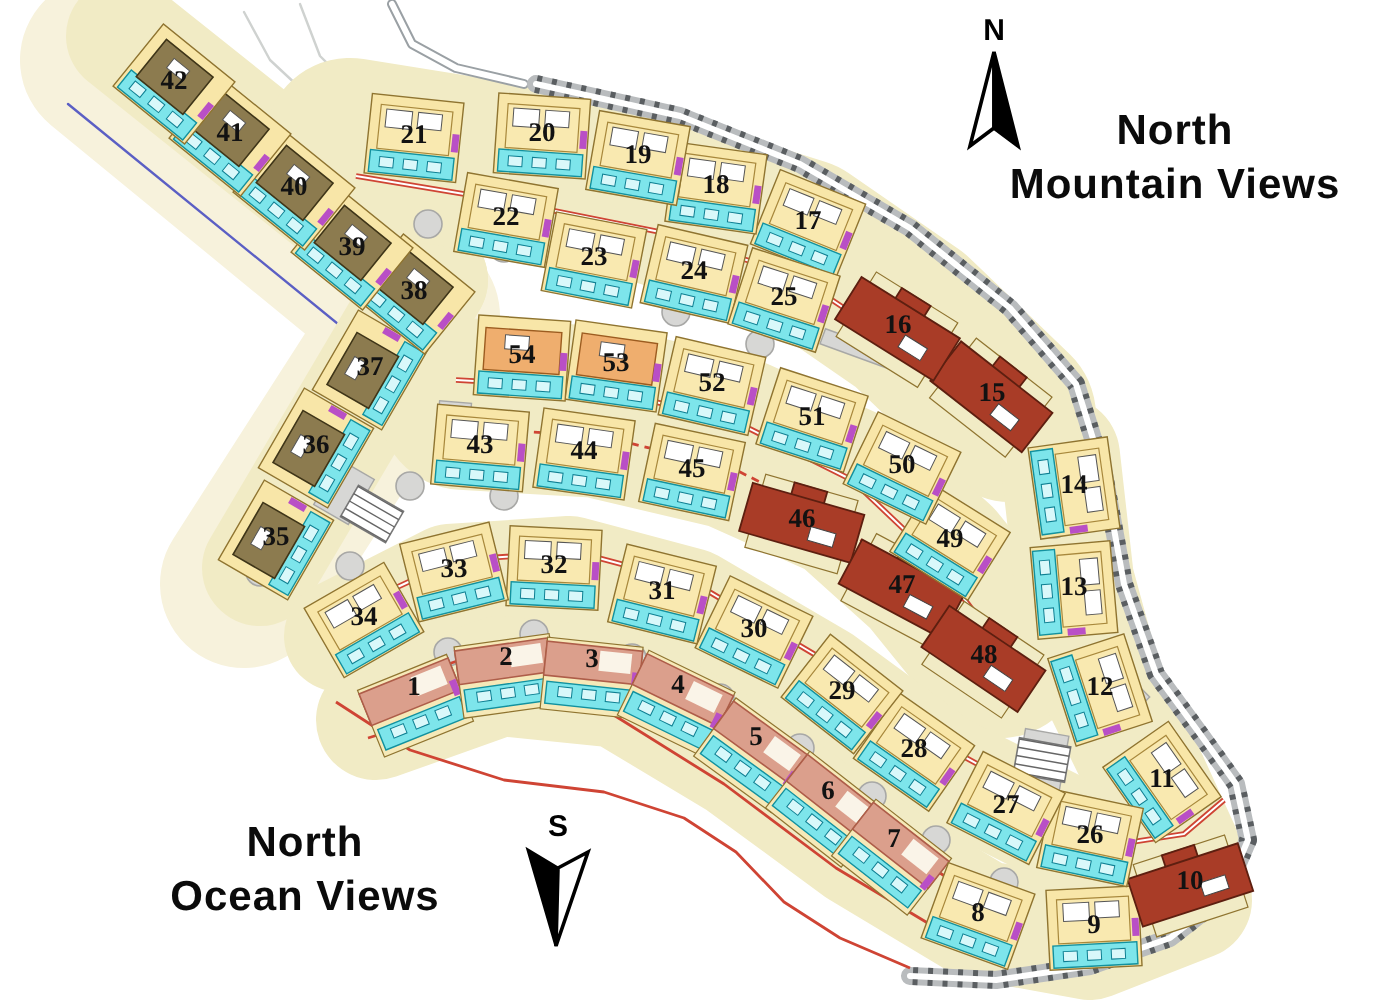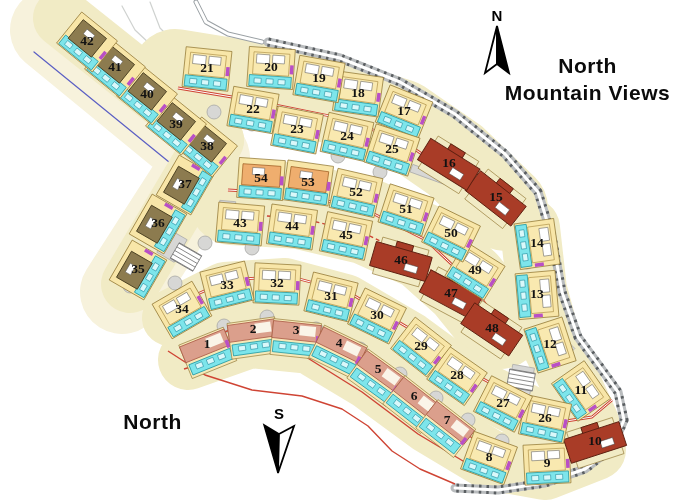--- a/index.html
+++ b/index.html
@@ -706,14 +706,15 @@
     </svg>
   </div>
 
   <div class="views-label" style="left:465px;top:52px;width:245px;">
     <div>North</div>
     <div>Mountain Views</div>
   </div>
 
   <div class="views-label" style="left:55px;top:408px;width:195px;">
     <div>North</div>
+    <div>Ocean Views</div>
   </div>
 </div>
 
 </body></html>

